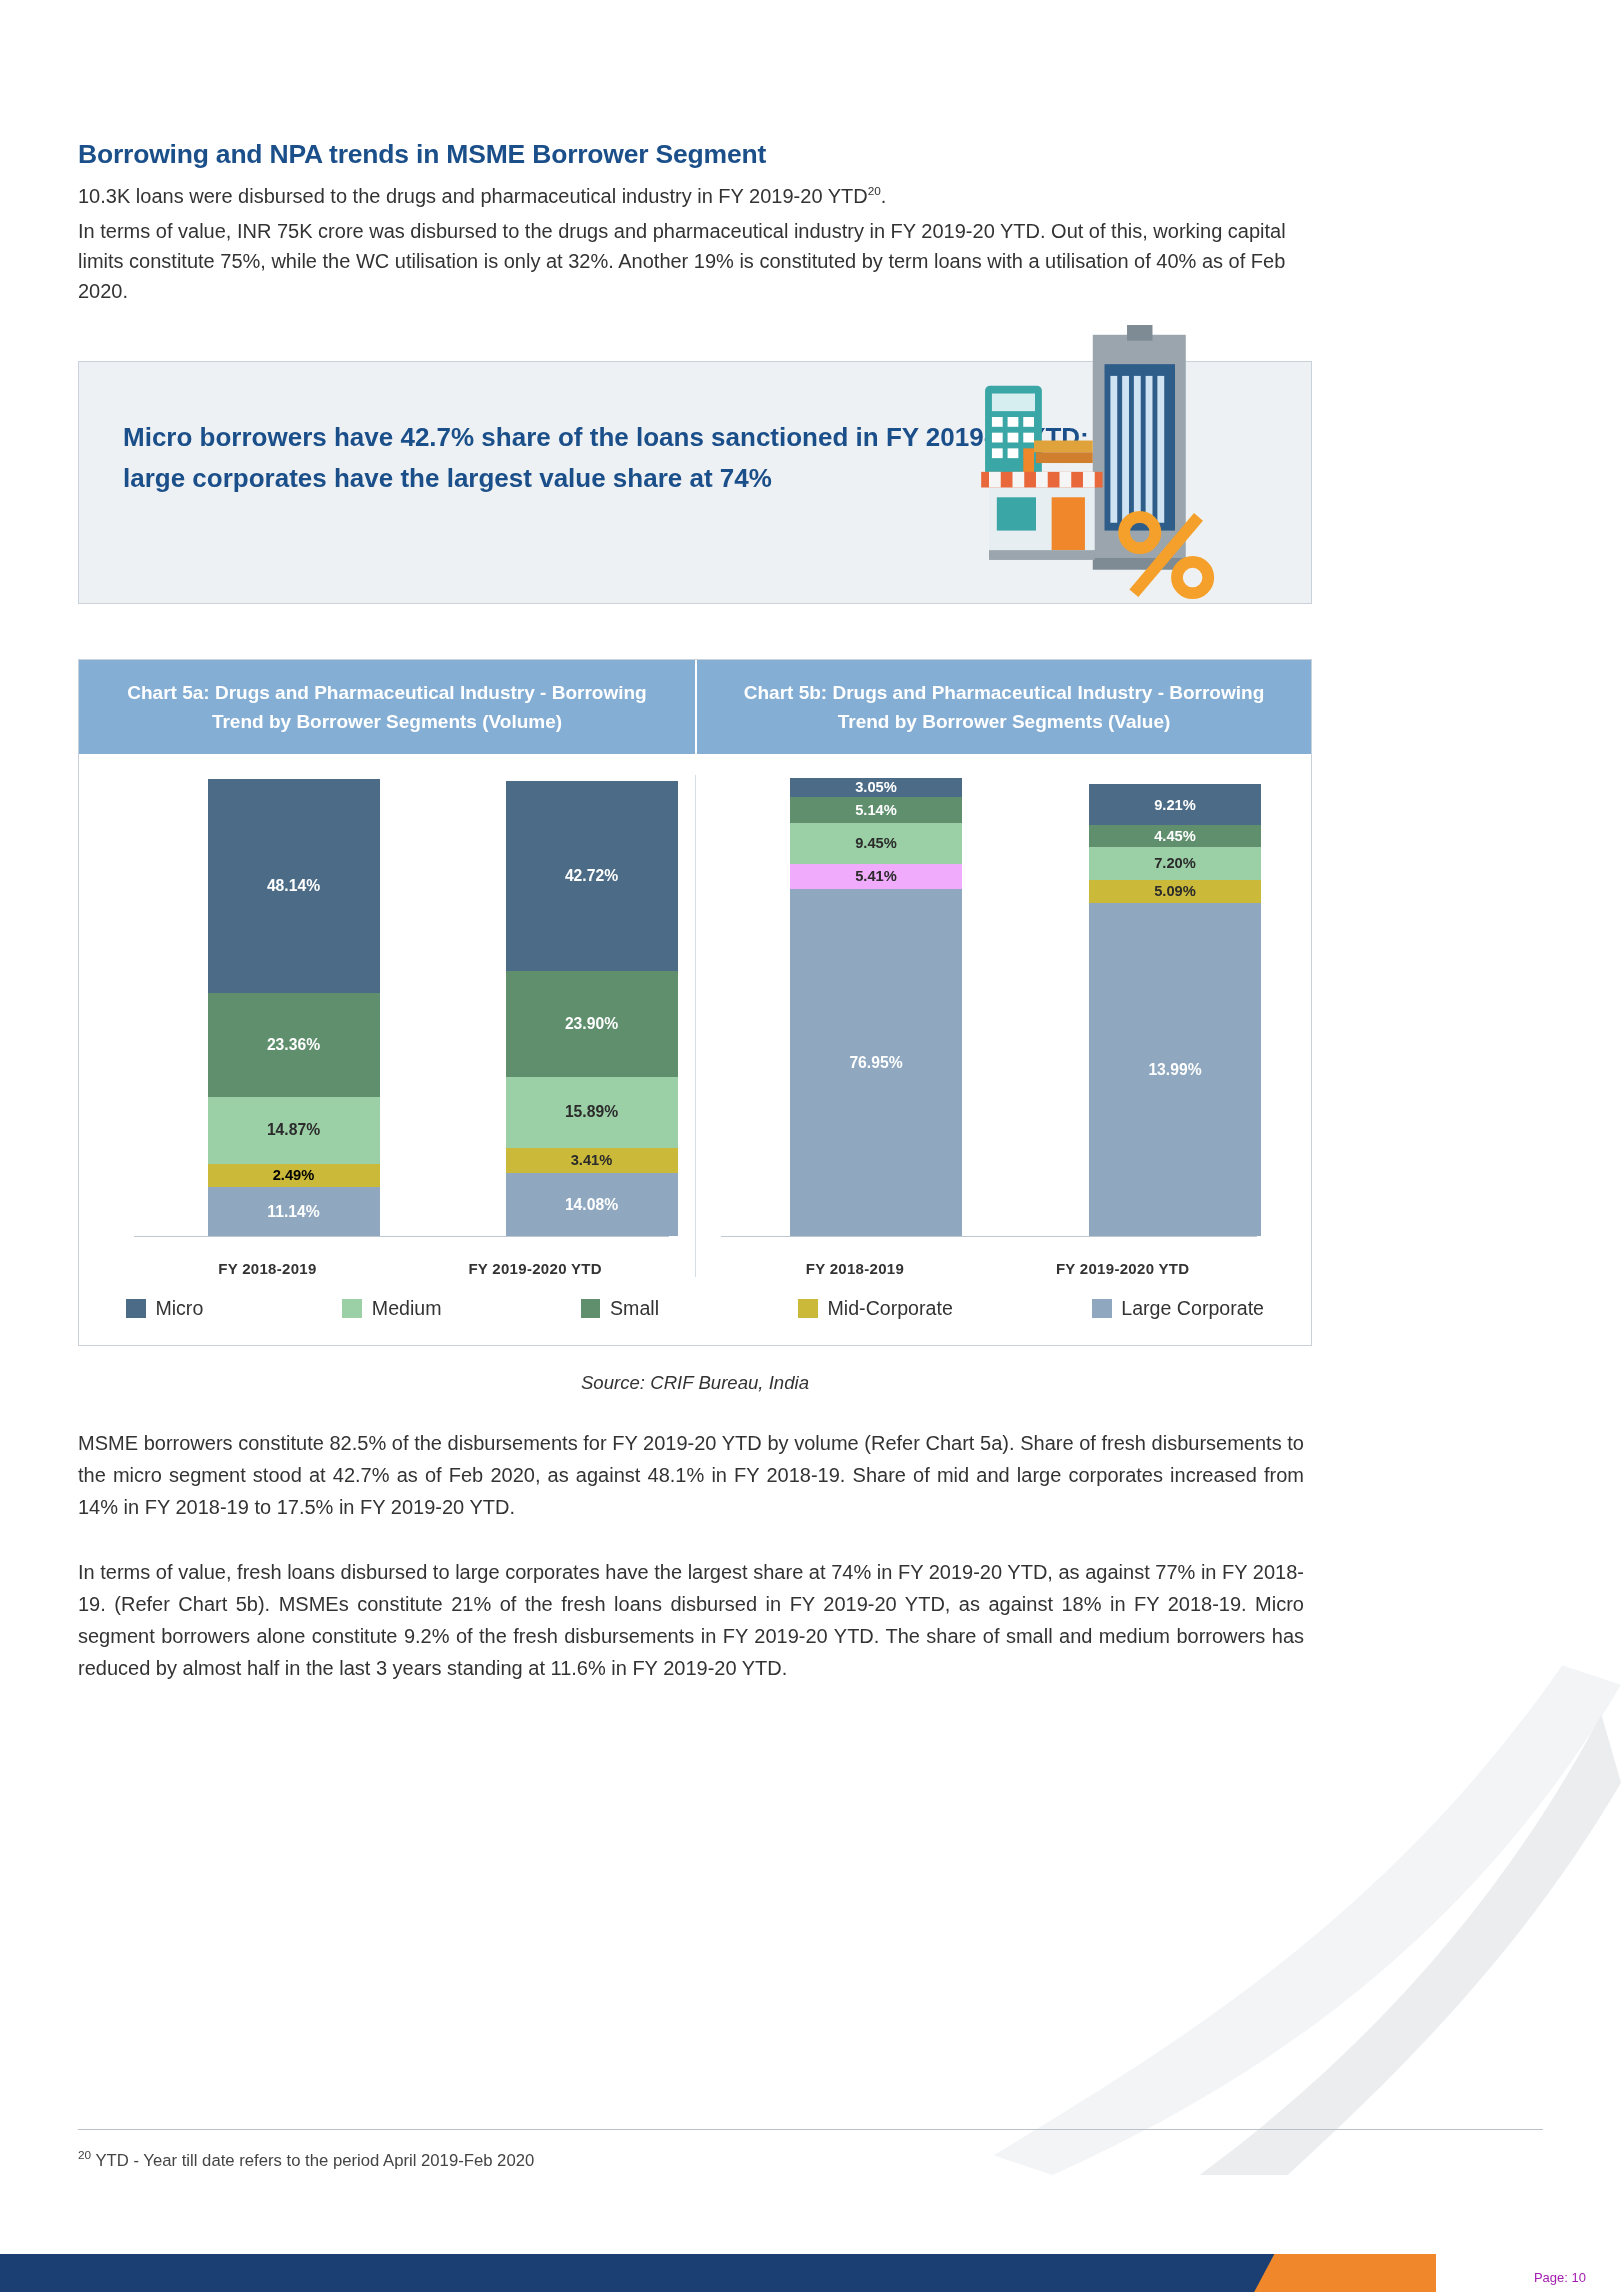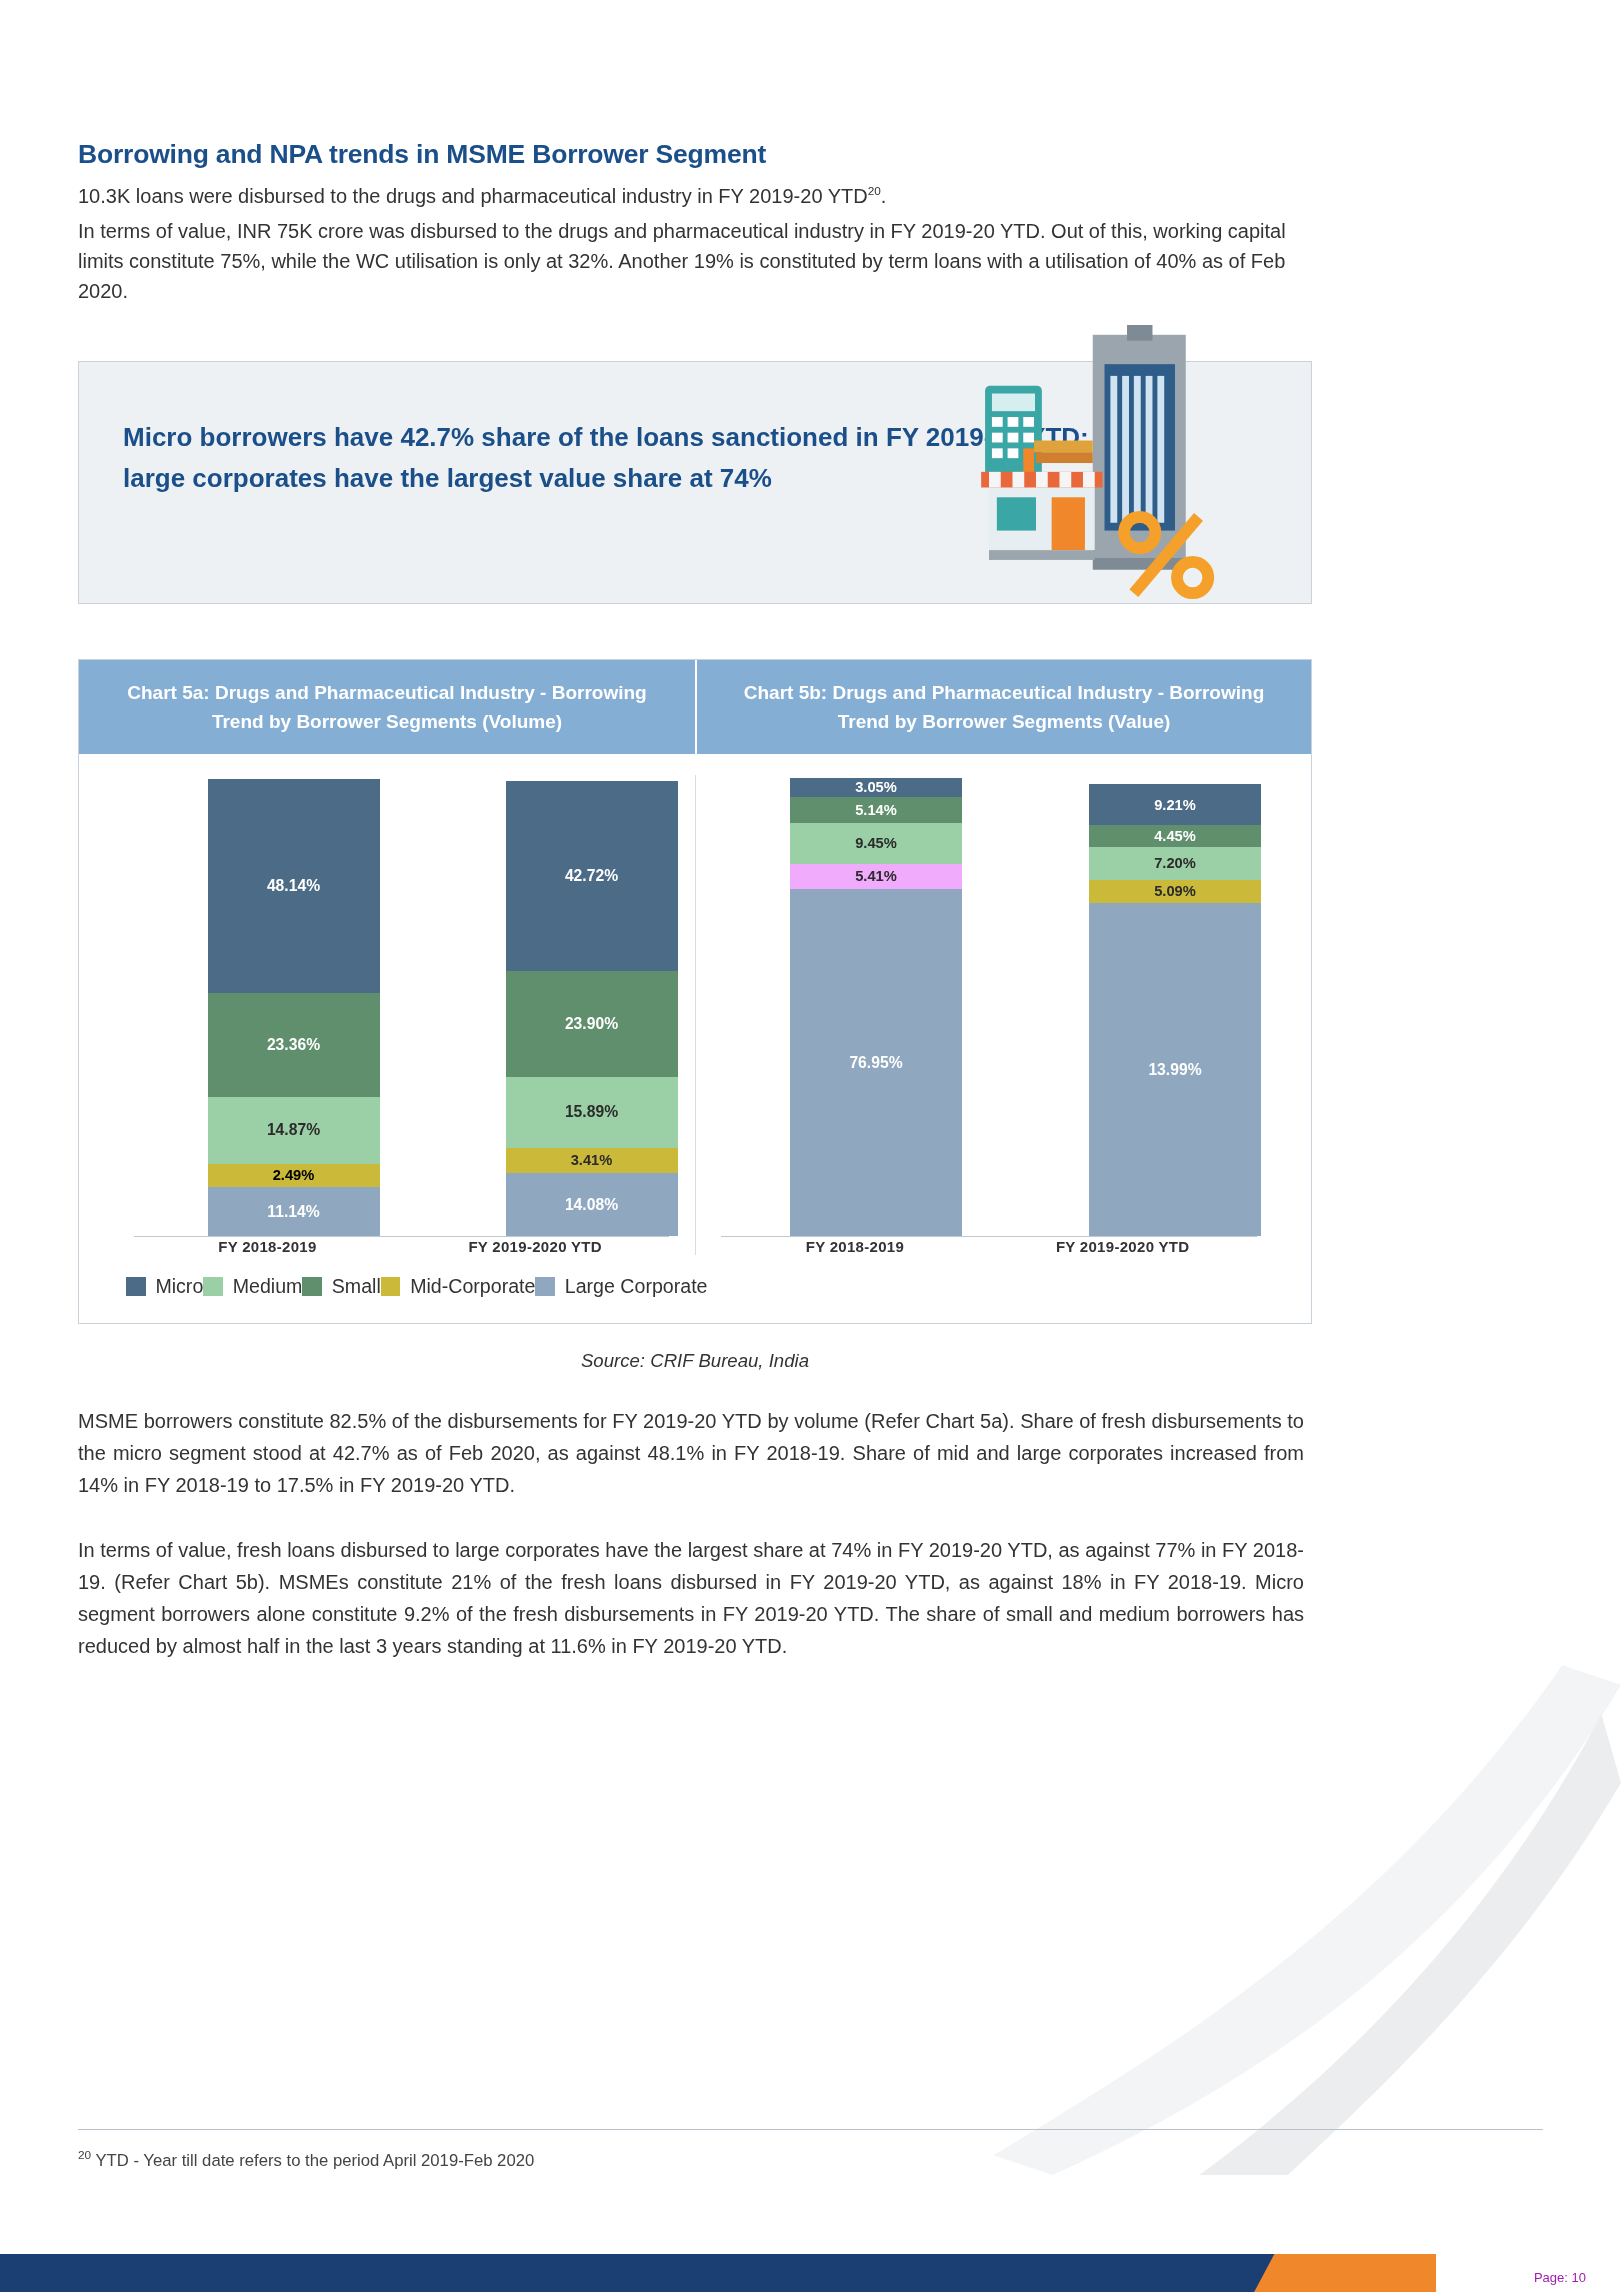--- a/index.html
+++ b/index.html
@@ -82,25 +82,25 @@
   }
   .seg{
     position:relative;width:100%;
     display:flex;align-items:center;justify-content:center;
     color:#ffffff;font-size:15.7px;font-weight:bold;
     box-sizing:border-box;
   }
   .axis-labels{display:flex;margin:0 25.5px;}
   .axis-labels div{
     flex:1;text-align:center;font-size:15px;font-weight:bold;color:#333;
-    padding-top:1px;letter-spacing:0.3px;
+    padding-top:23px;letter-spacing:0.3px;
   }
 
   .legend{
-    display:flex;
+    display:flex;justify-content:space-between;
     padding:9.8px 47px 25.5px 47px;
     font-size:19.6px;color:#333;
   }
   .legend .li{display:flex;align-items:center;gap:9.8px;}
   .legend .sw{width:19.6px;height:19.6px;display:inline-block;}
 
   .source{
     text-align:center;font-style:italic;font-size:18.6px;color:#333;
     margin-top:25.5px;
   }

